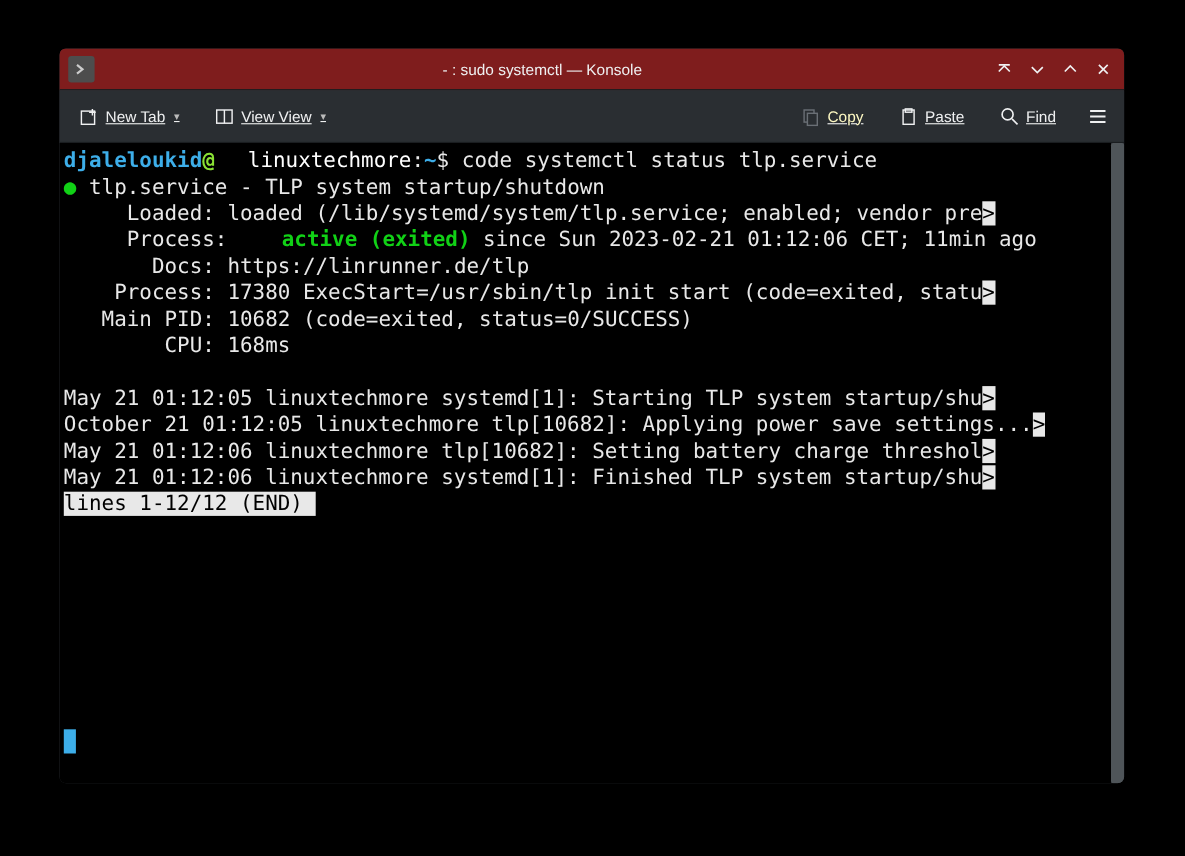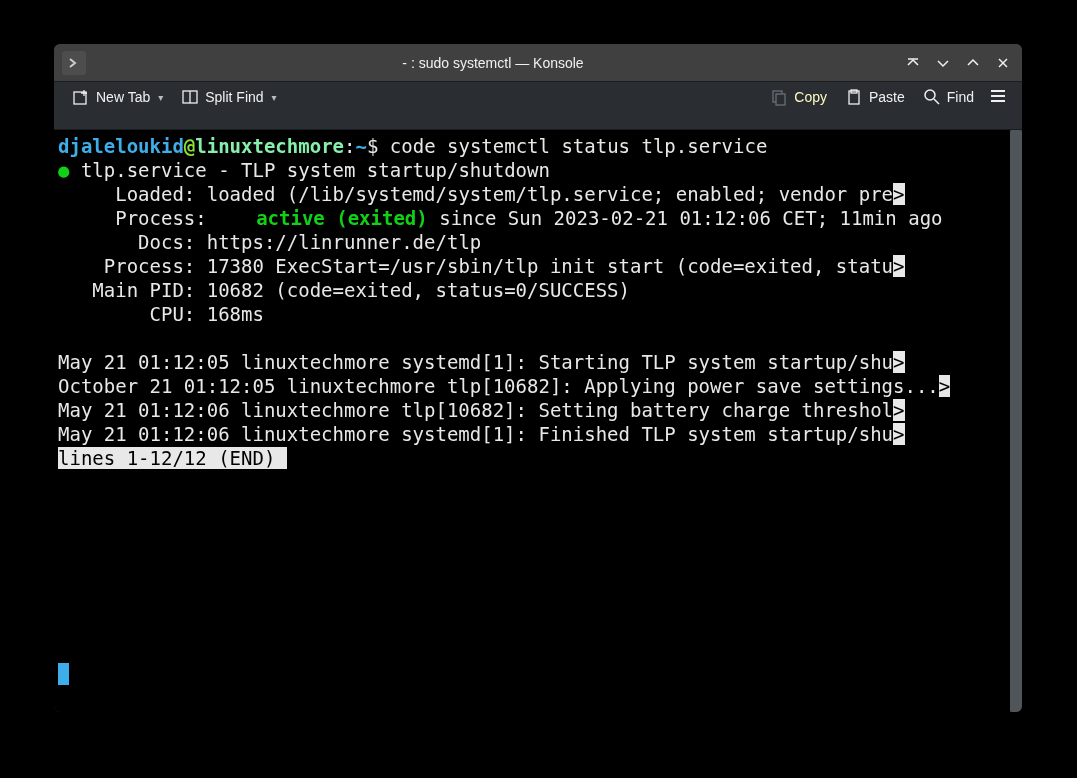--- a/index.html
+++ b/index.html
@@ -19,21 +19,21 @@
     height: 668px;
     background: #2a2e32;
     border-radius: 6px;
     display: flex;
     flex-direction: column;
     overflow: hidden;
     box-shadow: 0 4px 20px rgba(0,0,0,0.5);
   }
   .titlebar {
     height: 38px;
-    background: #404040;
+    background: #7f1d1d;
     display: flex;
     align-items: center;
     color: #eff0f1;
     font-size: 14px;
     border-bottom: 1px solid #1a1d20;
   }
   .tb-icon {
     width: 24px;
     height: 24px;
     margin-left: 8px;
@@ -61,26 +61,27 @@
     display: flex;
     align-items: center;
     justify-content: center;
     color: #eff0f1;
     border-radius: 3px;
   }
   .toolbar {
     height: 48px;
     background: #2a2e32;
     display: flex;
-    align-items: flex-start;
+    align-items: center;
     padding: 0 10px;
-    gap: 2px;
+    gap: 16px;
     color: #eff0f1;
     font-size: 14px;
     border-bottom: 1px solid #1a1d20;
+    text-decoration: underline;
   }
   .tool-btn {
     display: flex;
     align-items: center;
     gap: 6px;
     padding: 6px 8px;
     border-radius: 4px;
     color: #eff0f1;
   }
   .tool-btn.disabled { color: #fef9c3; }
@@ -115,21 +116,21 @@
     background: #2a2e32;
   }
   .scroll-thumb {
     width: 12px;
     height: 100%;
     background: #4f5559;
     border-radius: 2px;
   }
   .user { color: #3daee9; font-weight: bold; }
   .at   { color: #8ae234; font-weight: bold; }
-  .host { color: #86efac; font-weight: bold; }
+  .host { color: #ffffff; font-weight: normal; padding-left: 30px; }
   .path { color: #3daee9; font-weight: bold; }
   .dollar { color: #e8e8e8; }
   .active { color: #11d116; font-weight: bold; margin-left: 38px; }
   .dot { color: #11d116; }
   .inv { background: #e8e8e8; color: #000; }
   .cursor {
     display: inline-block;
     width: 11px;
     height: 22px;
     background: #3daee9;
@@ -183,21 +184,21 @@
           <line x1="9" y1="5" x2="15" y2="5" stroke="#eff0f1" stroke-width="1.3"></line>
         </svg>
       <span>New Tab</span>
       <span class="chev-small">▾</span>
     </div>
     <div class="tool-btn">
       <svg width="18" height="18" viewBox="0 0 18 18">
           <rect x="2" y="3" width="14" height="12" stroke="#eff0f1" stroke-width="1.3" fill="none"></rect>
           <line x1="9" y1="3" x2="9" y2="15" stroke="#eff0f1" stroke-width="1.3"></line>
         </svg>
-      <span>Split Find</span>
+      <span>View View</span>
       <span class="chev-small">▾</span>
     </div>
     <div class="tool-sep"></div>
     <div class="tool-btn disabled">
       <svg width="18" height="18" viewBox="0 0 18 18">
           <rect x="3" y="3" width="9" height="11" stroke="#6a6f75" stroke-width="1.3" fill="none"></rect>
           <rect x="6" y="6" width="9" height="11" stroke="#6a6f75" stroke-width="1.3" fill="#2a2e32"></rect>
         </svg>
       <span>Copy</span>
     </div>

